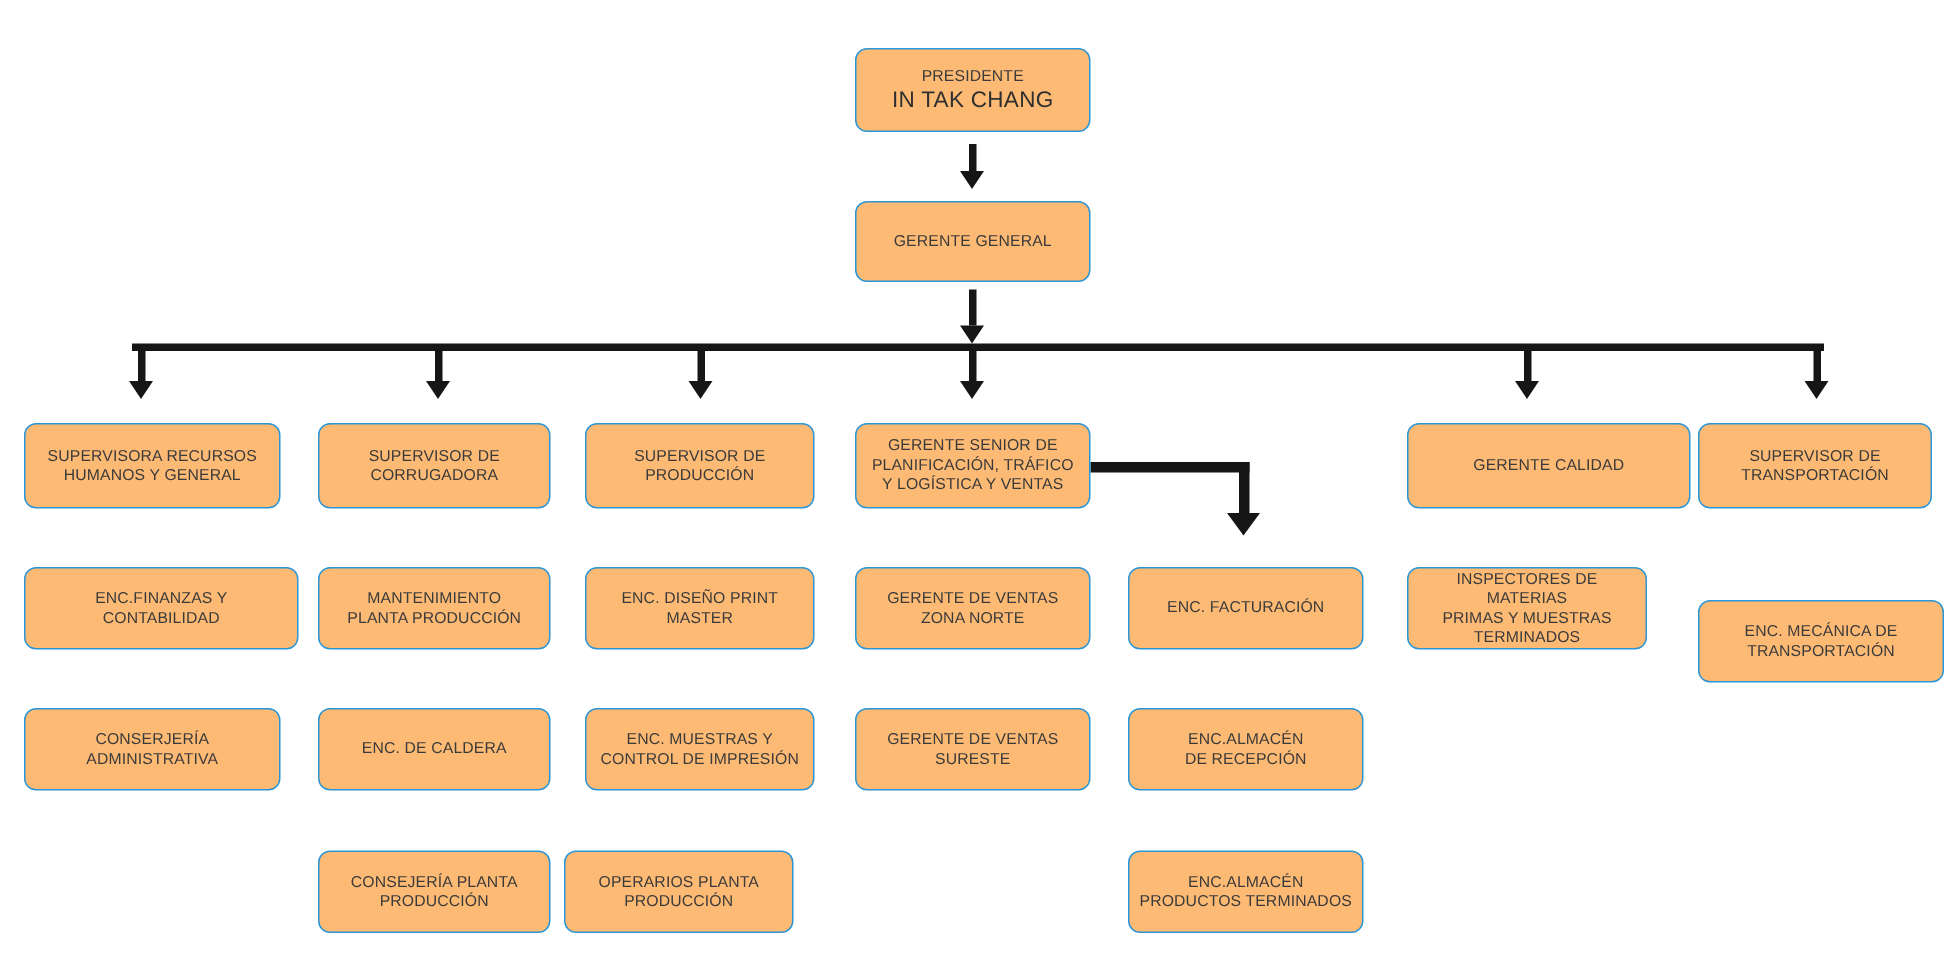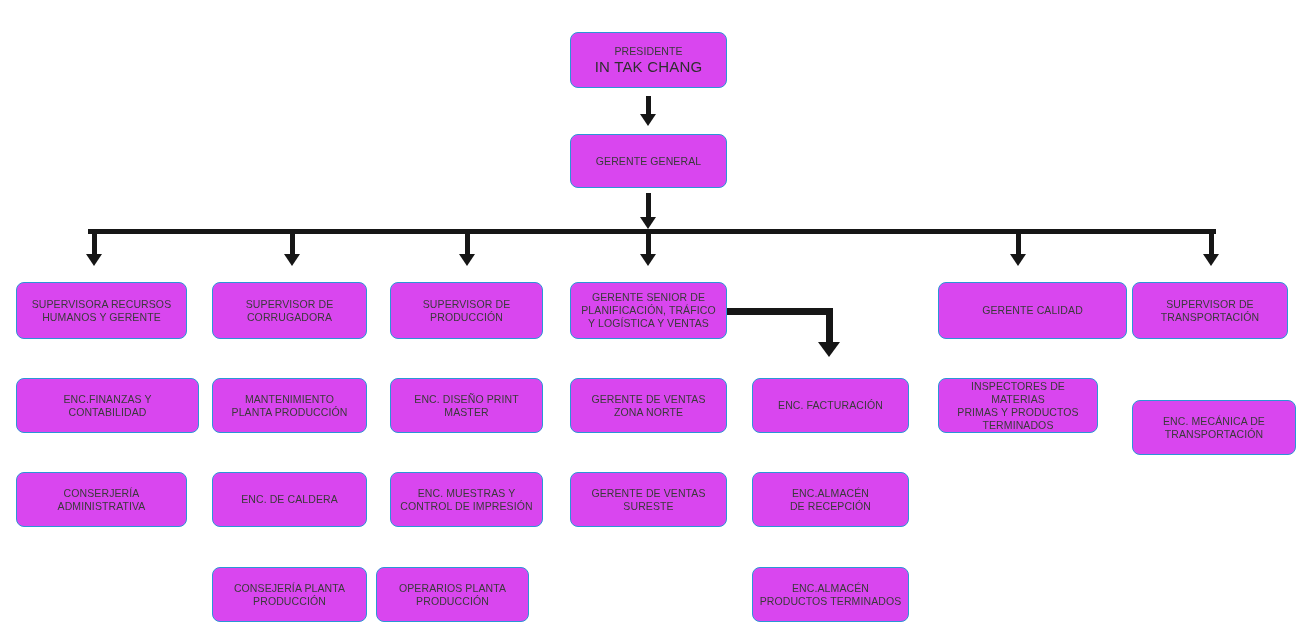--- a/index.html
+++ b/index.html
@@ -13,21 +13,21 @@
   .canvas{
     position:relative;
     width:1300px;
     height:637px;
     background:#ffffff;
     overflow:hidden;
   }
   
   .node{
     position:absolute;
-    background:#d946ef;
+    background:#fdba74;
     border:1.4px solid var(--accent);
     border-radius:8px;
     display:flex;
     flex-direction:column;
     align-items:center;
     justify-content:center;
     text-align:center;
     padding:3px 6px;
   }
   .node::before{
@@ -109,21 +109,21 @@
     <span class="label">PRESIDENTE</span>
     <span class="label-big">IN TAK CHANG</span>
   </div>
 
   <div class="node" style="left:570px;top:134px;width:157px;height:54px">
     <span class="label">GERENTE GENERAL</span>
   </div>
 
   <div class="node" style="left:16px;top:282px;width:171px;height:57px">
     <span class="label">SUPERVISORA RECURSOS
-HUMANOS Y GERENTE</span>
+HUMANOS Y GENERAL</span>
   </div>
   <div class="node" style="left:212px;top:282px;width:155px;height:57px">
     <span class="label">SUPERVISOR DE
 CORRUGADORA</span>
   </div>
   <div class="node" style="left:390px;top:282px;width:153px;height:57px">
     <span class="label">SUPERVISOR DE
 PRODUCCIÓN</span>
   </div>
   <div class="node" style="left:570px;top:282px;width:157px;height:57px">
@@ -153,21 +153,21 @@
   </div>
   <div class="node" style="left:570px;top:378px;width:157px;height:55px">
     <span class="label">GERENTE DE VENTAS
 ZONA NORTE</span>
   </div>
   <div class="node" style="left:752px;top:378px;width:157px;height:55px">
     <span class="label">ENC. FACTURACIÓN</span>
   </div>
   <div class="node" style="left:938px;top:378px;width:160px;height:55px">
     <span class="label">INSPECTORES DE MATERIAS
-PRIMAS Y PRODUCTOS
+PRIMAS Y MUESTRAS
 TERMINADOS</span>
   </div>
   <div class="node" style="left:1132px;top:400px;width:164px;height:55px">
     <span class="label">ENC. MECÁNICA DE
 TRANSPORTACIÓN</span>
   </div>
 
   <div class="node" style="left:16px;top:472px;width:171px;height:55px">
     <span class="label">CONSERJERÍA
 ADMINISTRATIVA</span>

